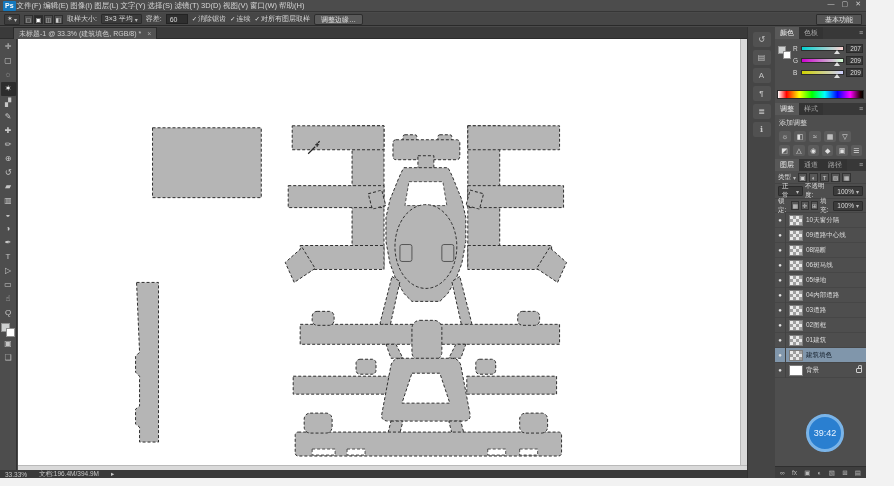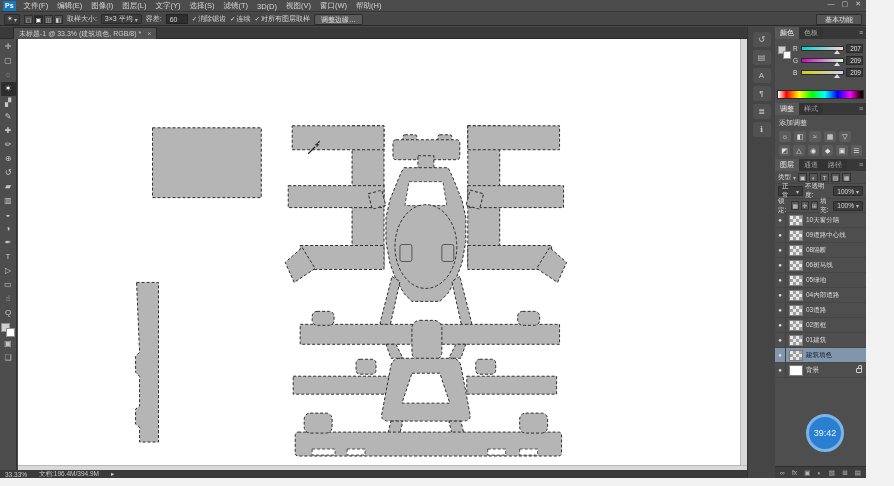--- a/index.html
+++ b/index.html
@@ -3,21 +3,21 @@
 <meta charset="utf-8">
 <style>
   html,body{margin:0;padding:0;background:#fff}
   *{box-sizing:border-box}
   .stage{position:relative;width:894px;height:486px;background:#f2f2f2;overflow:hidden;
          font-family:"Liberation Sans","DejaVu Sans",sans-serif;-webkit-font-smoothing:antialiased}
   .app{position:absolute;left:0;top:0;width:866px;height:478px;background:#4a4a4a;overflow:hidden}
 
   
   .menubar{position:absolute;left:0;top:0;width:100%;height:12px;background:#4c4c4c;
-           border-bottom:1px solid #363636;display:flex;align-items:flex-end;gap:7px;
+           border-bottom:1px solid #363636;display:flex;align-items:center;
            padding-left:3px;font-size:7.5px;color:#d6d6d6}
   .pslogo{background:#1579bd;color:#fff;font-size:7px;font-weight:bold;padding:0 2px;height:10px;line-height:10px;border-radius:1px}
   .menu-item{padding:0 1px;white-space:nowrap}
   .winbtns{position:absolute;right:5px;top:0;display:flex;gap:7px;font-size:7px;color:#c9c9c9}
 
   
   .optbar{position:absolute;left:0;top:13px;width:100%;height:13px;background:#464646;
           border-bottom:1px solid #2a2a2a;display:flex;align-items:center;gap:4px;
           padding-left:4px;font-size:7px;color:#d8d8d8;white-space:nowrap}
   .tbadge{display:flex;align-items:center;gap:1px;background:#3d3d3d;border:1px solid #2c2c2c;height:11px;padding:0 2px;border-radius:1px}

